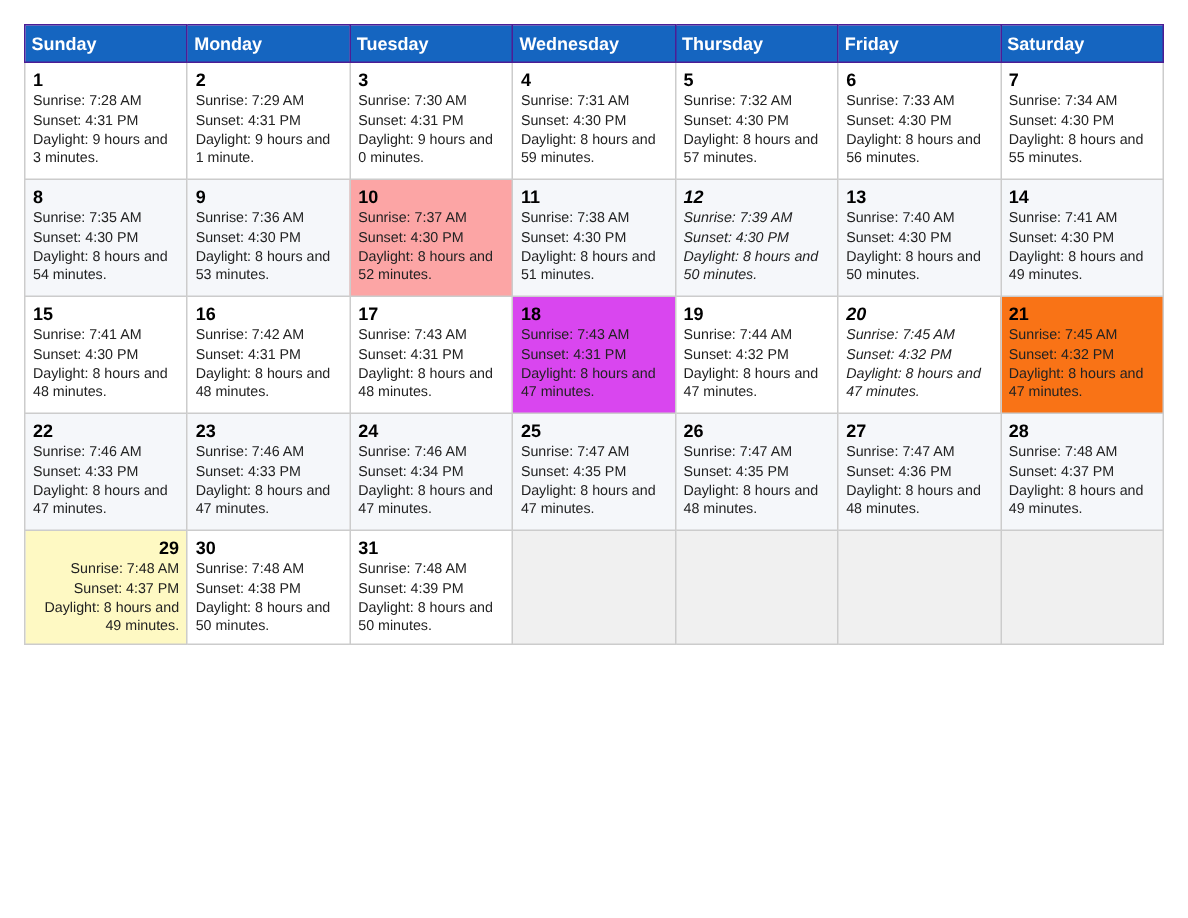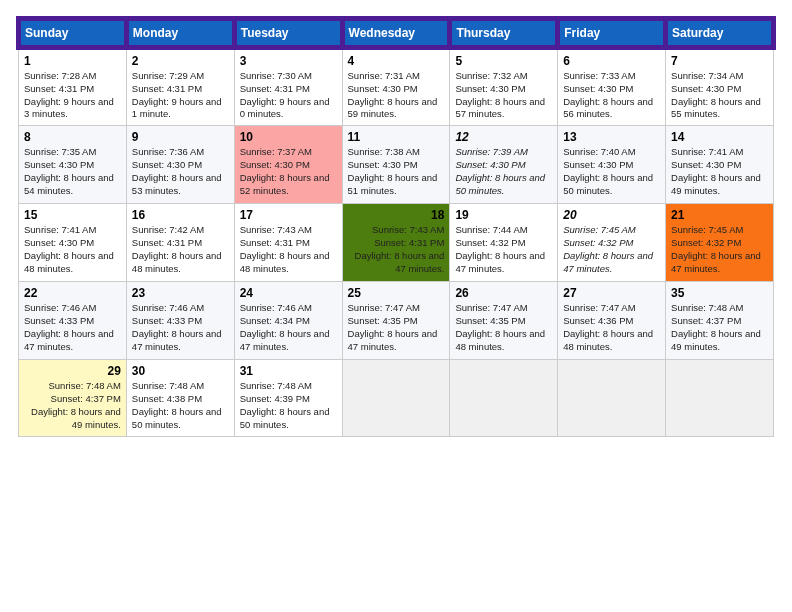--- a/index.html
+++ b/index.html
@@ -55,21 +55,21 @@
       border-collapse: collapse;
       font-size: 10px;
     }
     .calendar th {
       background: #1565c0;
       color: #fff;
       padding: 5px 4px;
       text-align: left;
       font-size: 12px;
       font-weight: 600;
-      border: 5px solid #4c1d95;
+      border: 1px solid #4c1d95;
     }
     .calendar td {
       border: 1px solid #ccc;
       vertical-align: top;
       padding: 4px 5px;
       width: calc(100% / 7);
       height: 78px;
       background: #fff;
     }
     .calendar tr:nth-child(even) td {
@@ -214,21 +214,21 @@
         <div class="day-info">
           Sunrise: 7:42 AM<br>Sunset: 4:31 PM<br>Daylight: 8 hours and 48 minutes.
         </div>
       </td>
           <td style="background: rgb(255, 255, 255);">
         <span class="day-num">17</span>
         <div class="day-info">
           Sunrise: 7:43 AM<br>Sunset: 4:31 PM<br>Daylight: 8 hours and 48 minutes.
         </div>
       </td>
-          <td style="background: #4d7c0f; text-align: right;">
+          <td style="background: #d946ef;">
         <span class="day-num">18</span>
         <div class="day-info">
           Sunrise: 7:43 AM<br>Sunset: 4:31 PM<br>Daylight: 8 hours and 47 minutes.
         </div>
       </td>
           <td style="background: rgb(255, 255, 255);">
         <span class="day-num">19</span>
         <div class="day-info">
           Sunrise: 7:44 AM<br>Sunset: 4:32 PM<br>Daylight: 8 hours and 47 minutes.
         </div>
@@ -277,21 +277,21 @@
           Sunrise: 7:47 AM<br>Sunset: 4:35 PM<br>Daylight: 8 hours and 48 minutes.
         </div>
       </td>
           <td style="background: rgb(245, 247, 250);">
         <span class="day-num">27</span>
         <div class="day-info">
           Sunrise: 7:47 AM<br>Sunset: 4:36 PM<br>Daylight: 8 hours and 48 minutes.
         </div>
       </td>
           <td style="background: rgb(245, 247, 250);">
-        <span class="day-num">35</span>
+        <span class="day-num">28</span>
         <div class="day-info">
           Sunrise: 7:48 AM<br>Sunset: 4:37 PM<br>Daylight: 8 hours and 49 minutes.
         </div>
       </td>
         </tr>
         <tr class="last-row">
           <td style="background: #fef9c3; text-align: right;">
         <span class="day-num">29</span>
         <div class="day-info">
           Sunrise: 7:48 AM<br>Sunset: 4:37 PM<br>Daylight: 8 hours and 49 minutes.

